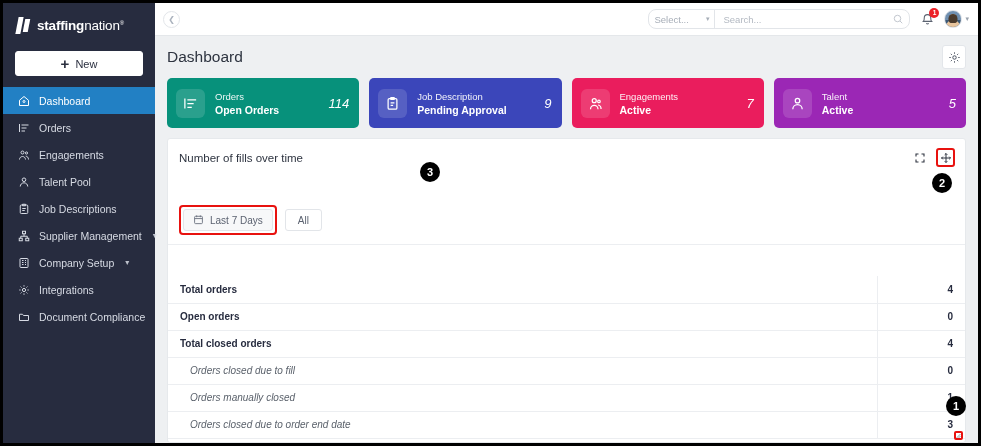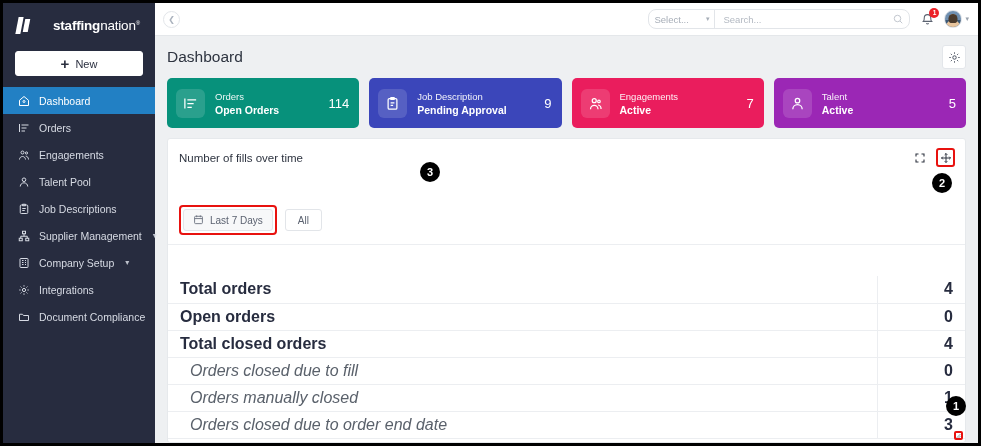--- a/index.html
+++ b/index.html
@@ -46,21 +46,21 @@
     display: block;
   }
   .brand-mark i.a { left: 0; transform: skewX(-11deg); }
   .brand-mark i.b { left: 7px; transform: skewX(-11deg); height: 13px; top: 2px; }
   .brand-text {
     color: #fff;
     font-size: 13.5px;
     letter-spacing: -0.2px;
     white-space: nowrap;
   }
-  .brand-text b { font-weight: 700; margin-left: 16px; }
+  .brand-text b { font-weight: 700; }
   .brand-text span { font-weight: 400; }
   .brand-text sup { font-size: 6px; vertical-align: super; }
 
   .new-btn {
     margin: 9px 12px 9px 12px;
     height: 25px;
     background: #fff;
     border: 1px solid #fff;
     border-radius: 3px;
     color: #2b3040;
@@ -247,20 +247,21 @@
   }
   .card .c-ico svg { width: 15px; height: 15px; }
   .card .c-text { display: flex; flex-direction: column; gap: 2px; min-width: 0; }
   .card .c-sub { font-size: 9.5px; font-weight: 400; opacity: .93; white-space: nowrap; }
   .card .c-main { font-size: 10.5px; font-weight: 700; white-space: nowrap; }
   .card .c-num {
     margin-left: auto;
     font-size: 13px;
     font-weight: 400;
     padding-left: 8px;
+    font-style: italic;
   }
 
   
   .widget {
     background: #fff;
     border: 1px solid #e6e9ec;
     border-radius: 3px;
     flex: 1;
     display: flex;
     flex-direction: column;
@@ -317,21 +318,21 @@
   }
 
   table.stats {
     width: 100%;
     border-collapse: collapse;
     table-layout: fixed;
   }
   table.stats td {
     height: 27px;
     border-bottom: 1px solid #eceef1;
-    font-size: 16px;
+    font-size: 10px;
     color: #41474f;
   }
   table.stats td.lbl { padding-left: 12px; }
   table.stats tr.bold td.lbl { font-weight: 700; color: #272c3f; }
   table.stats tr.sub td.lbl { padding-left: 22px; color: #5a616b; font-style: italic; }
   table.stats td.val {
     width: 88px;
     text-align: right;
     padding-right: 12px;
     font-weight: 700;

